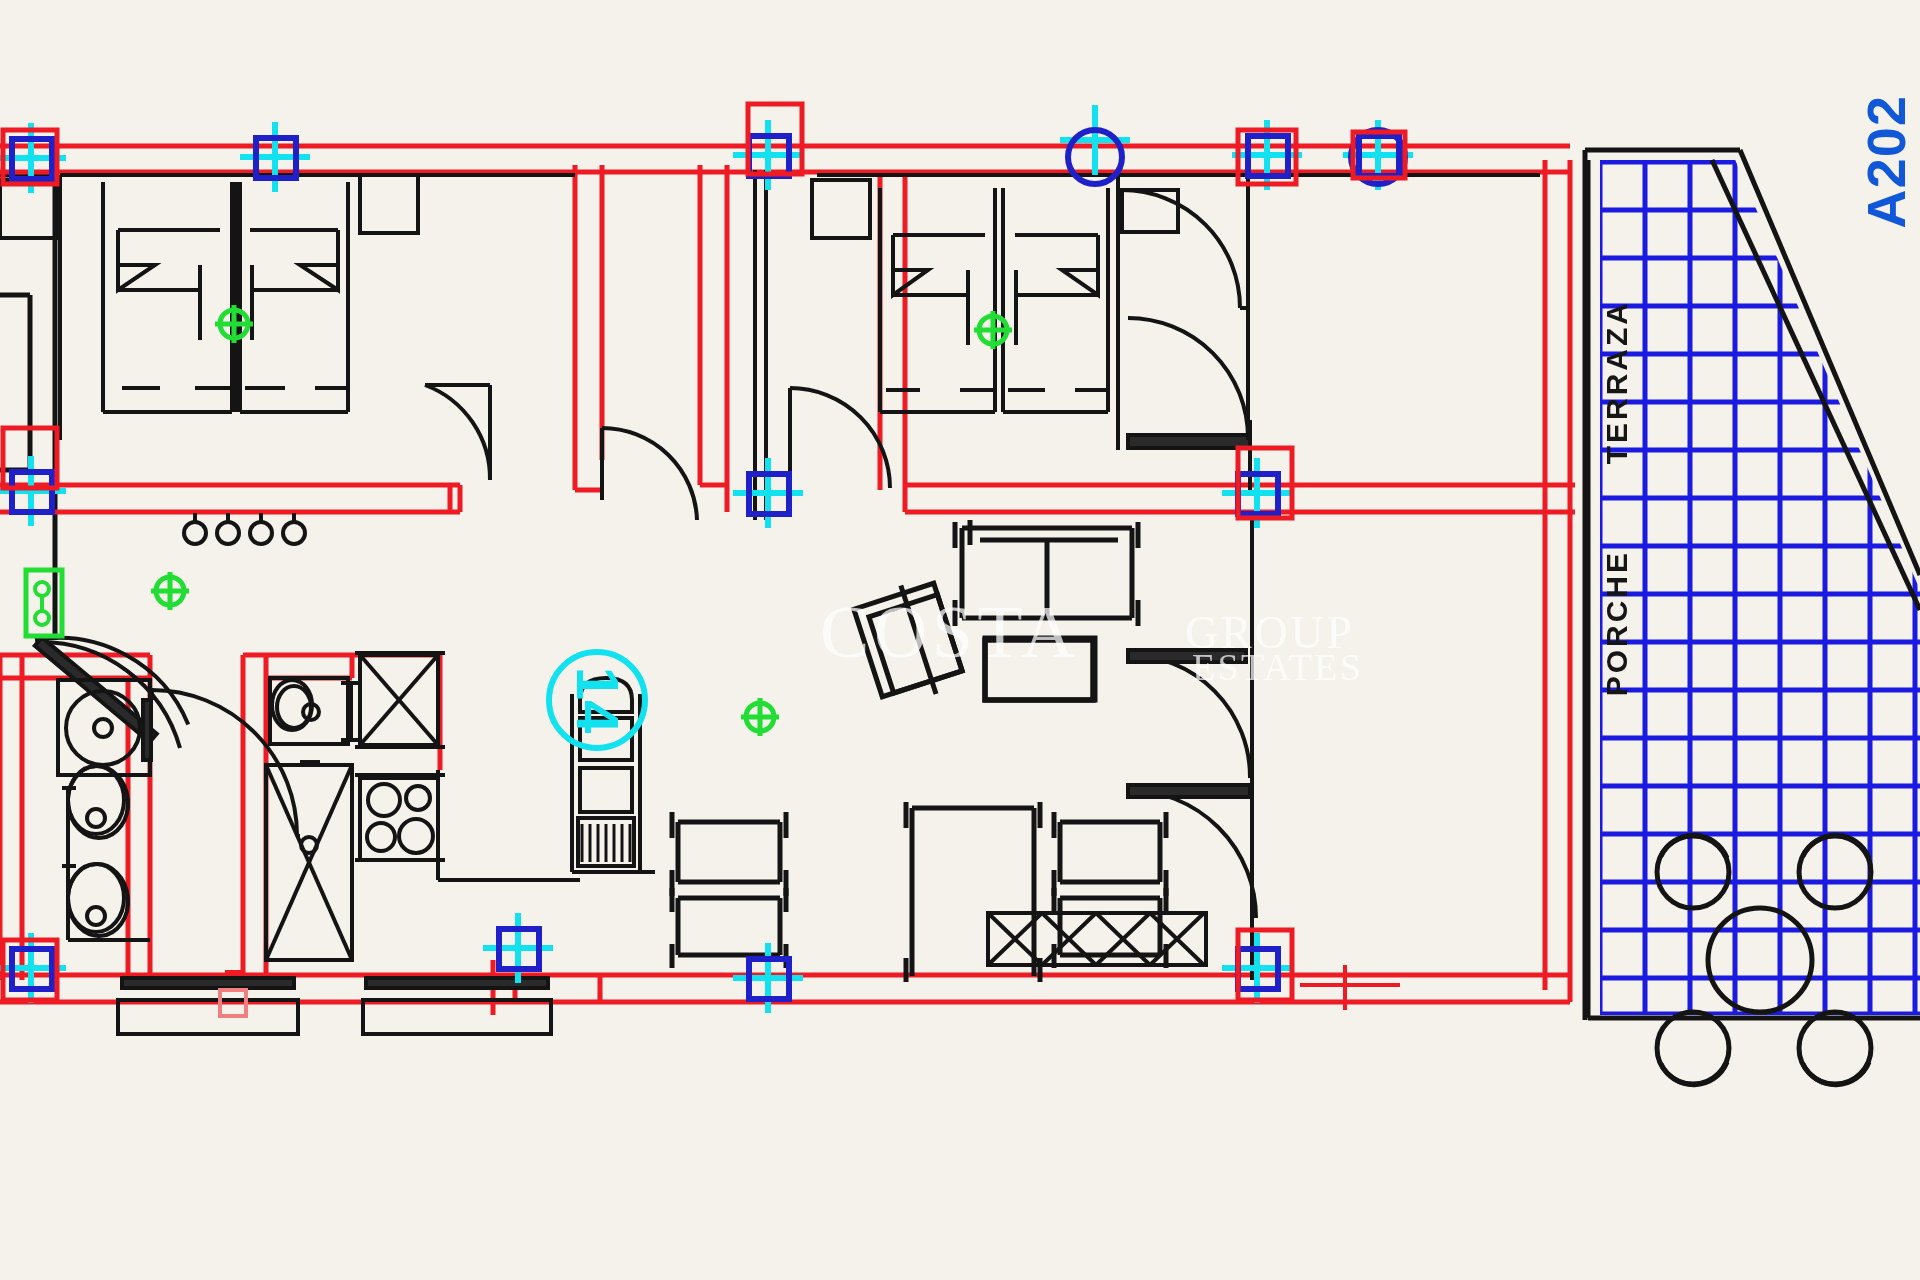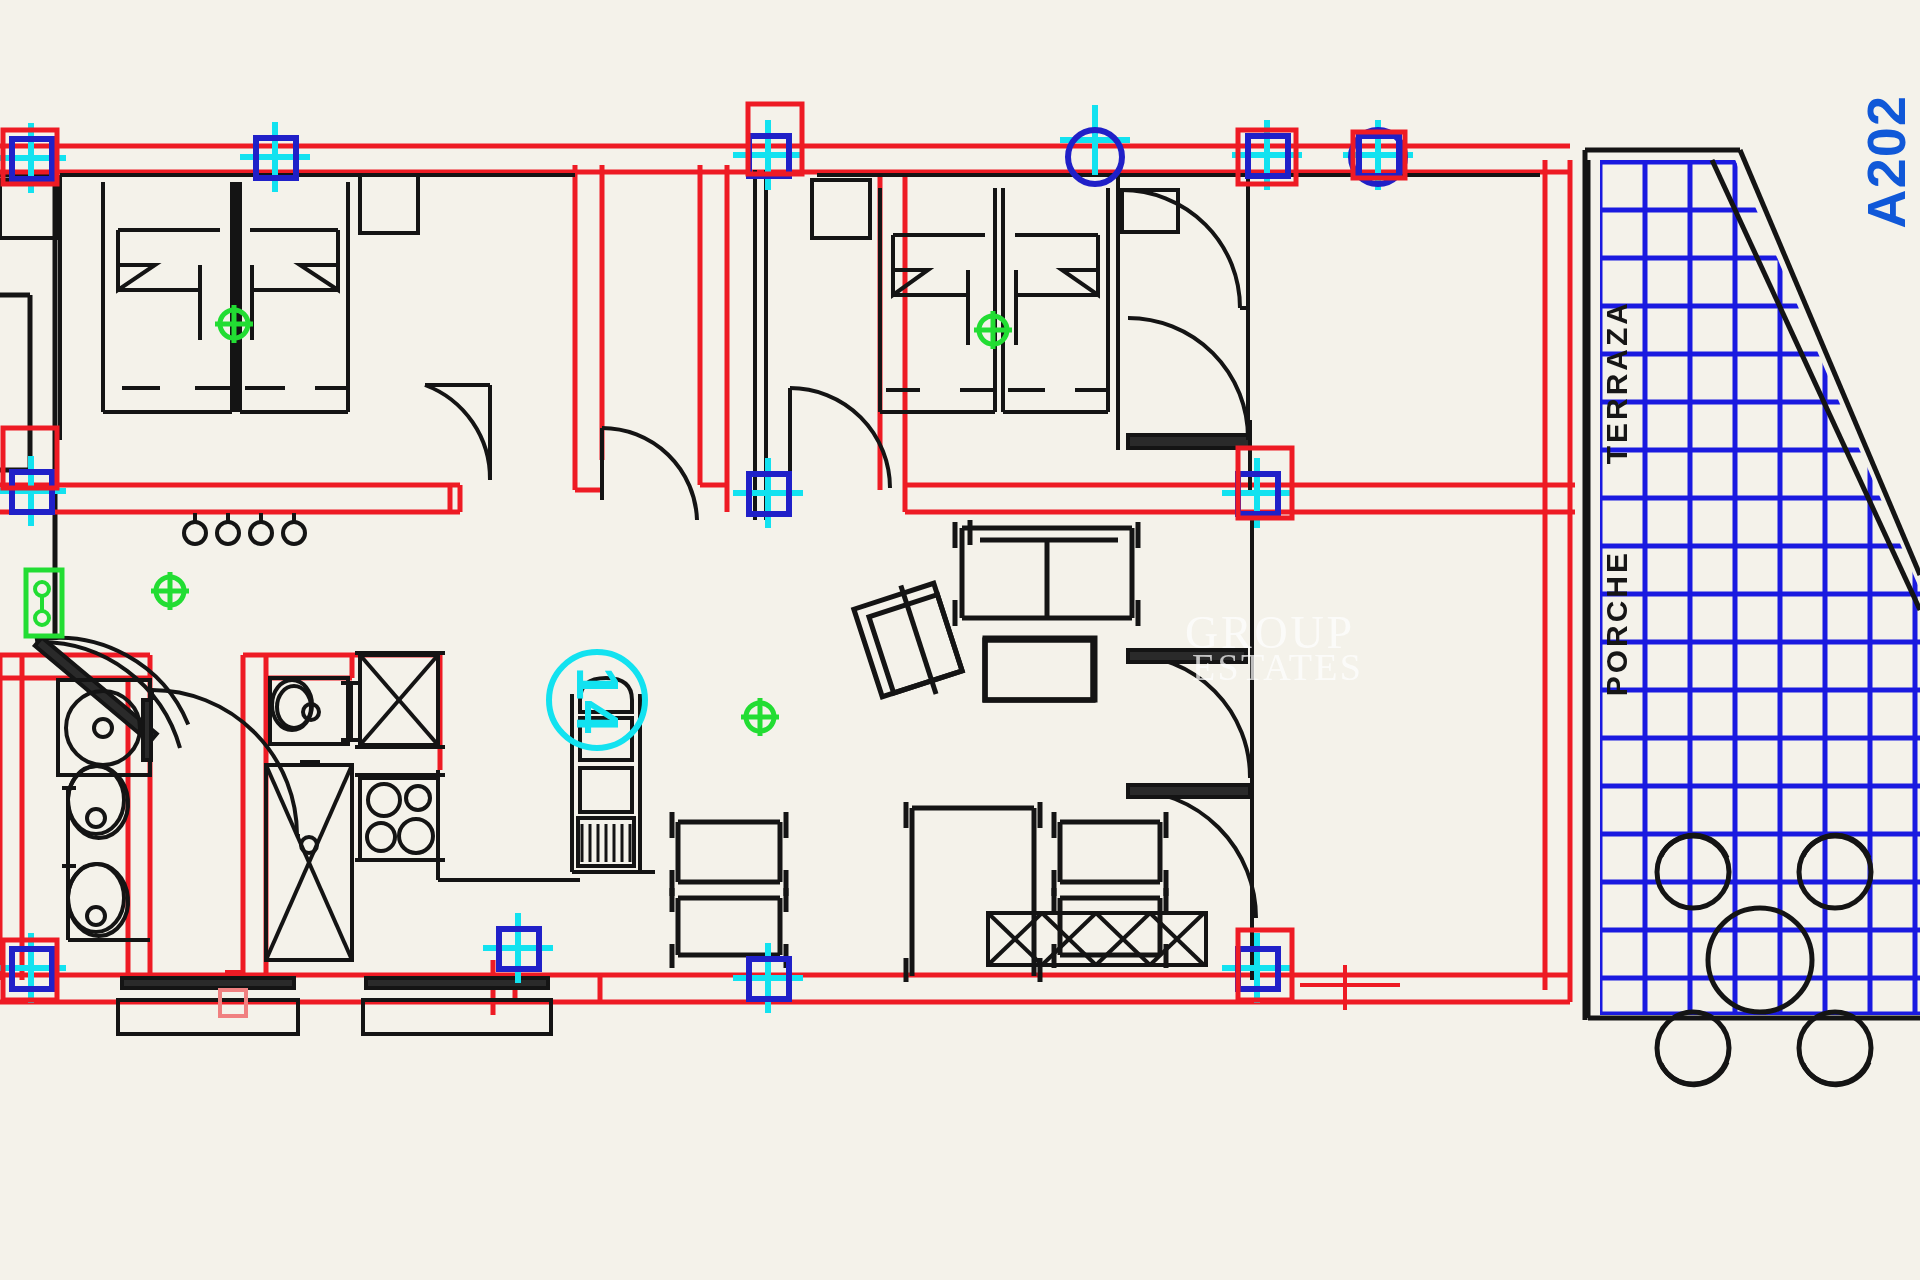--- a/index.html
+++ b/index.html
@@ -532,20 +532,21 @@
       </g>
     </g>
 
     <g stroke="#ee1b24" stroke-width="4" fill="none">
       <line x1="225" y1="972" x2="245" y2="972"></line>
       <line x1="1345" y1="965" x2="1345" y2="1010"></line>
       <line x1="1300" y1="985" x2="1400" y2="985"></line>
     </g>
   </svg>
 
+  <div class="wm" id="wm1">COSTA</div>
   <div class="wm" id="wm2">GROUP</div>
   <div class="wm" id="wm3">ESTATES</div>
 
   <div class="lbl" id="lbl-terraza">TERRAZA</div>
   <div class="lbl" id="lbl-porche">PORCHE</div>
   <div class="lbl" id="lbl-unit">A202</div>
 
   <div id="lbl-room">
     <span>14</span>
   </div>

